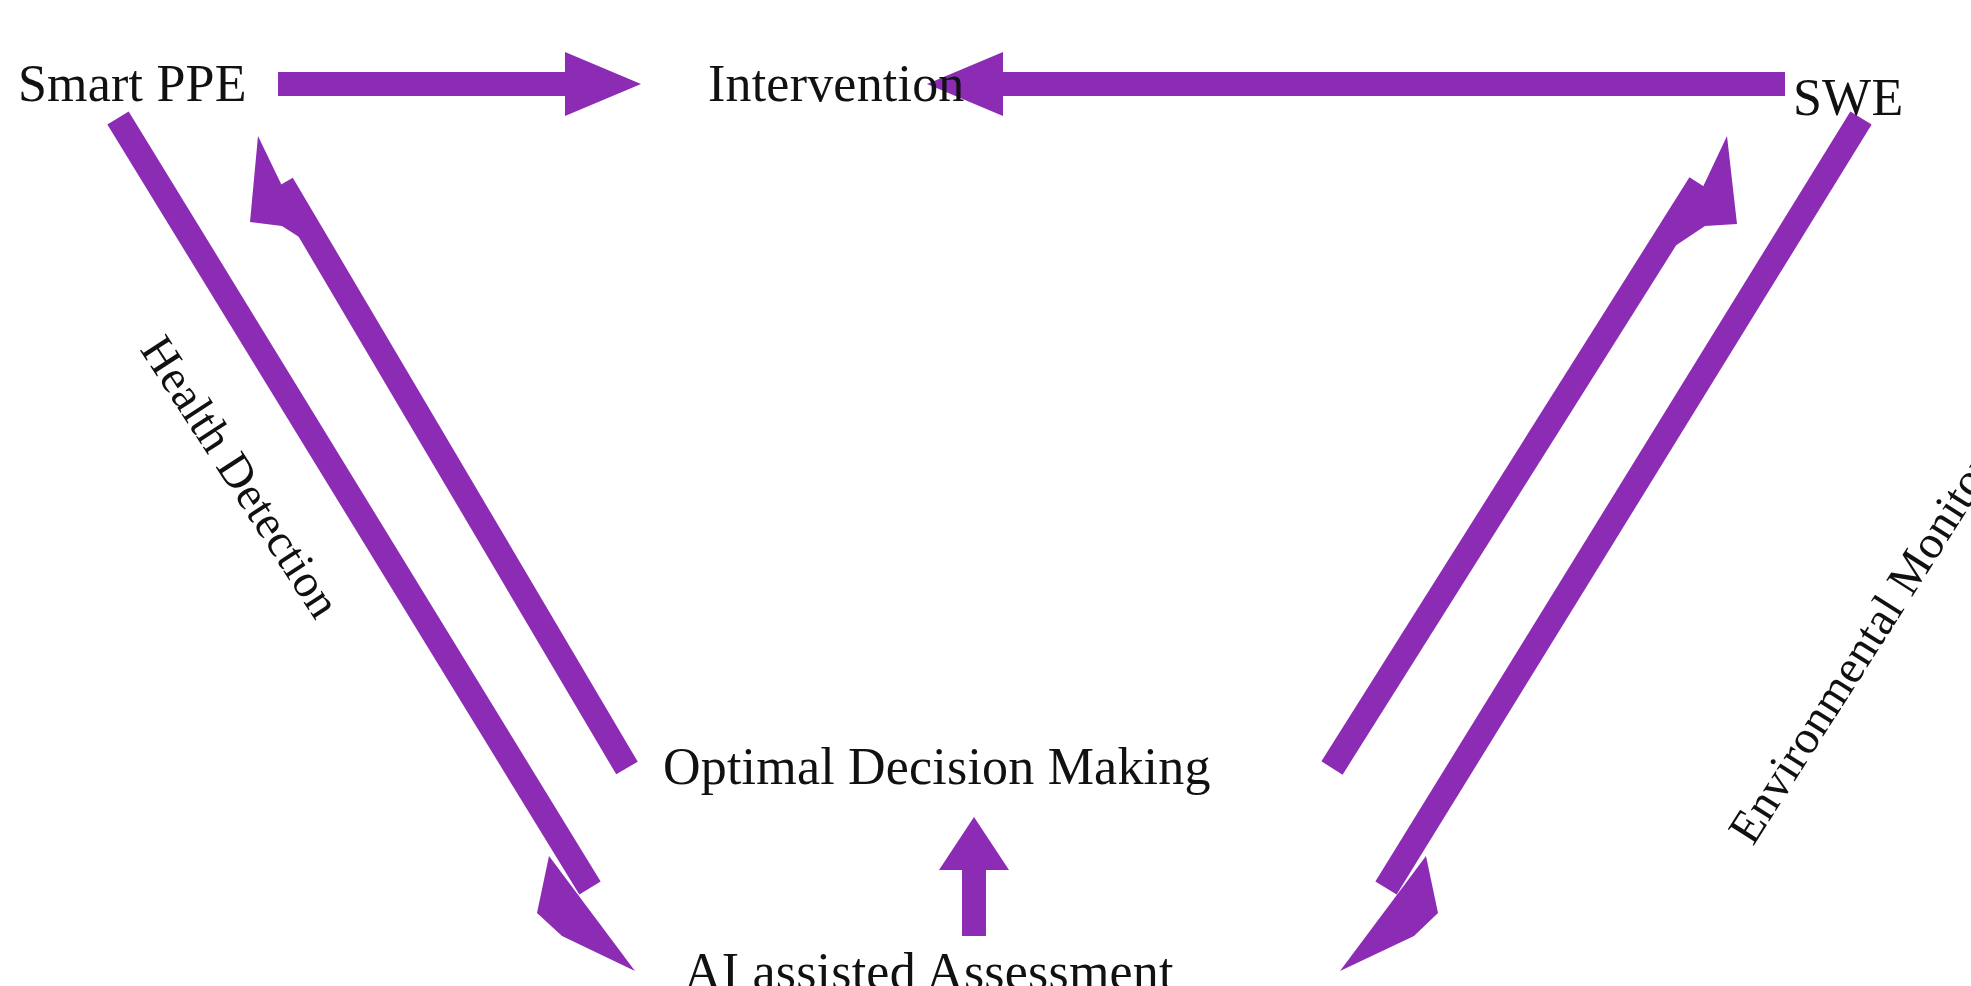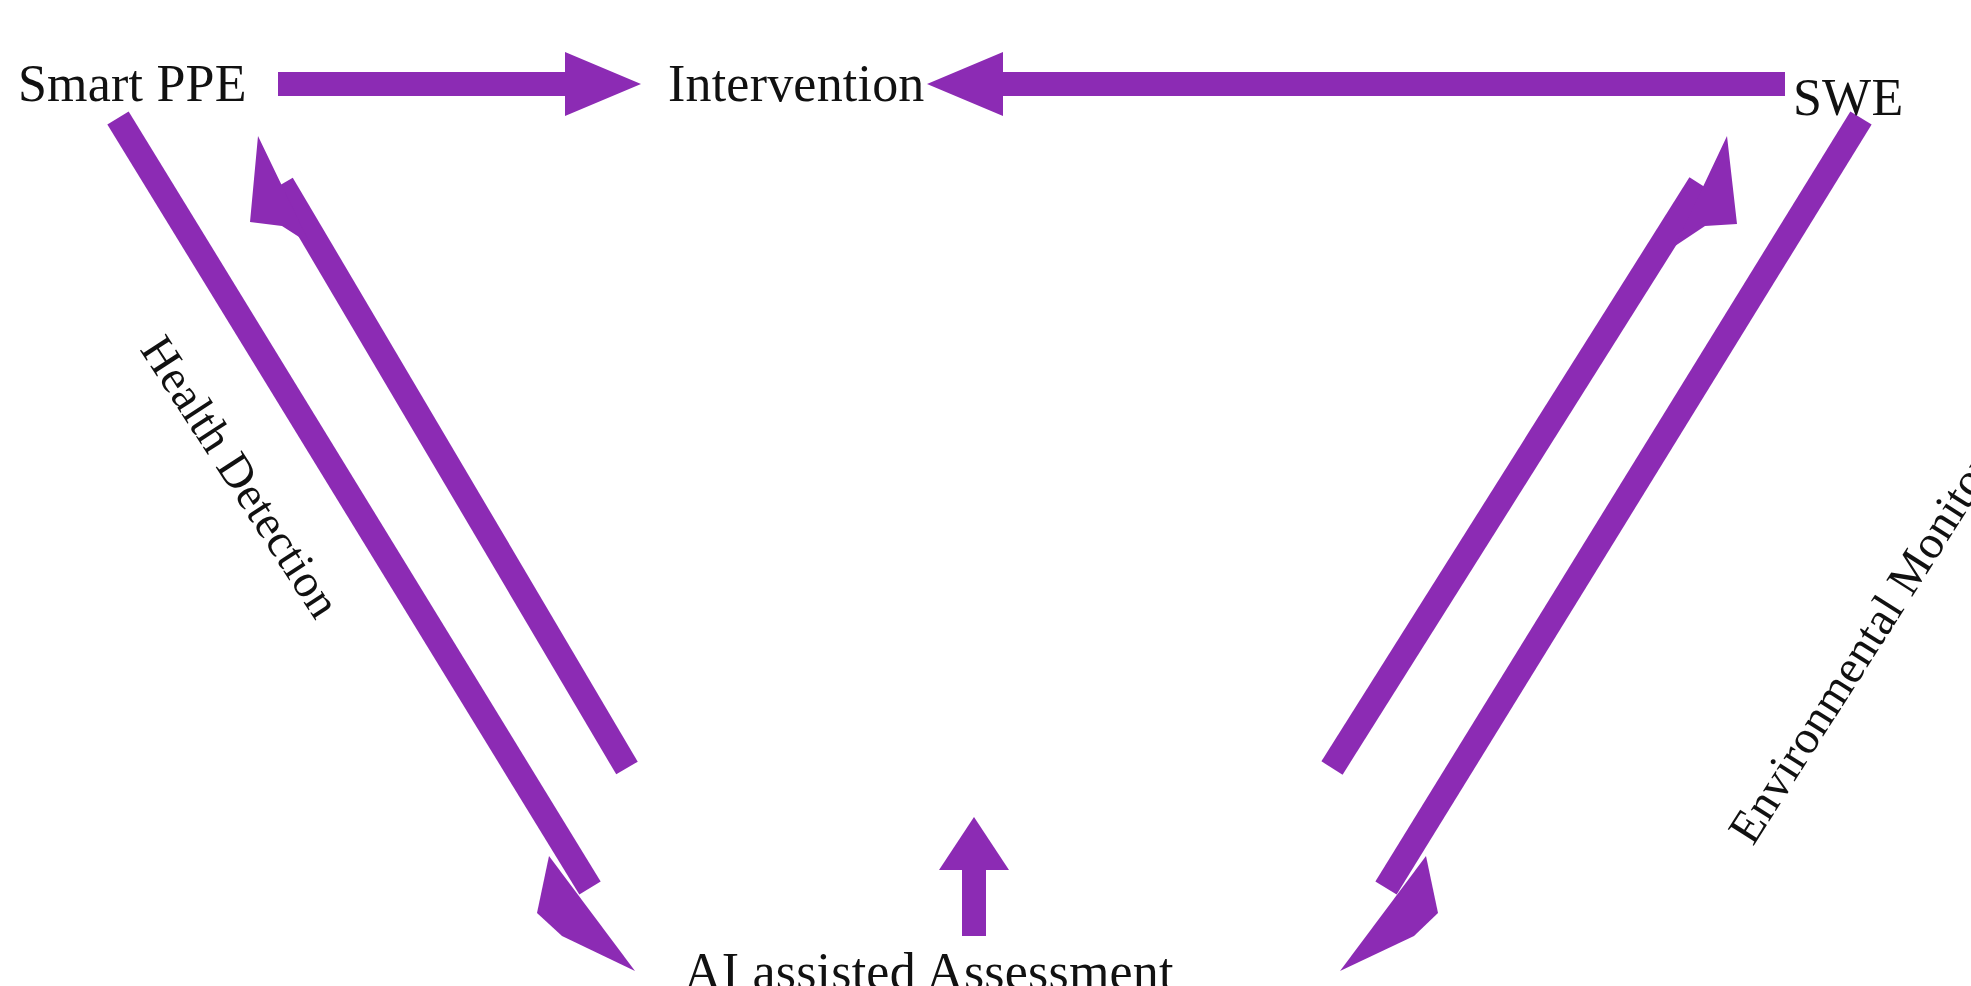--- a/index.html
+++ b/index.html
@@ -41,21 +41,21 @@
     font-family: "Liberation Serif", "DejaVu Serif", serif;
     font-weight: 400;
     white-space: nowrap;
     line-height: 1;
     transform-origin: 0 0;
     letter-spacing: 0.3px;
   }
 
   
   #label-smart-ppe   { left: 18px;   top: 22px;  font-size: 52px; }
-  #label-intervention{ left: 668px;  top: 22px;  font-size: 52px; }
+  #label-intervention{ left: 708px;  top: 22px;  font-size: 52px; }
   #label-swe         { left: 1793px; top: 36px;  font-size: 52px; }
   #label-optimal     { left: 663px;  top: 705px; font-size: 52px; }
   #label-ai          { left: 684px;  top: 910px; font-size: 52px; }
 
   
   #label-health-detection {
     left: 172px; top: 292px;
     font-size: 47px;
     transform: rotate(57deg);
   }
@@ -108,20 +108,21 @@
     </g>
 
   </svg>
 
   <div class="node-label" id="label-smart-ppe">Smart PPE</div>
 
   <div class="node-label" id="label-intervention">Intervention</div>
 
   <div class="node-label" id="label-swe">SWE</div>
 
+  <div class="node-label" id="label-optimal">Optimal Decision Making</div>
 
   <div class="node-label" id="label-ai">AI assisted Assessment</div>
 
   <div class="edge-label" id="label-health-detection">Health Detection</div>
 
   <div class="edge-label" id="label-env-monitoring">Environmental Monitoring</div>
 
 </div>
 
 </body></html>

